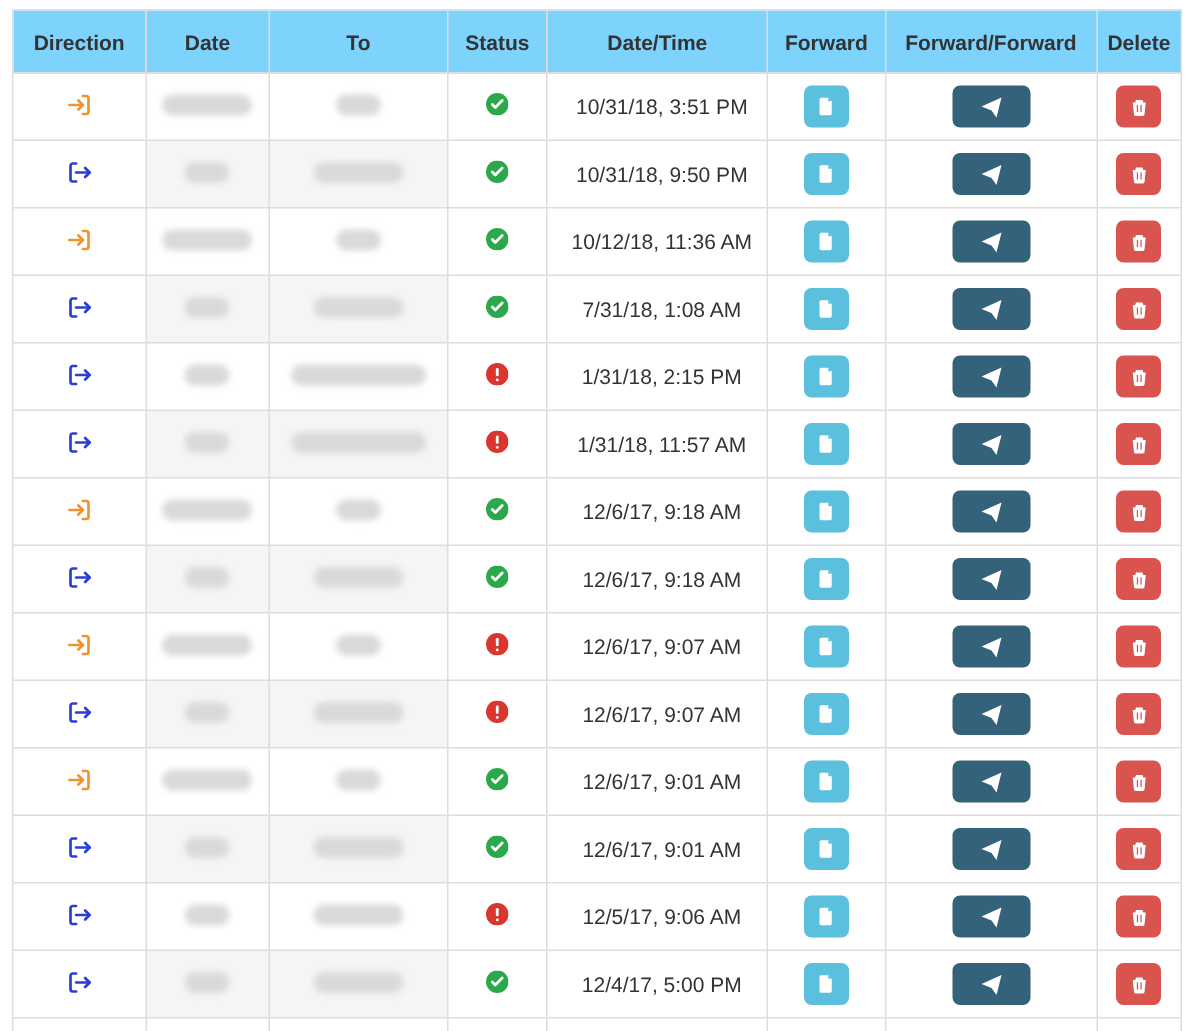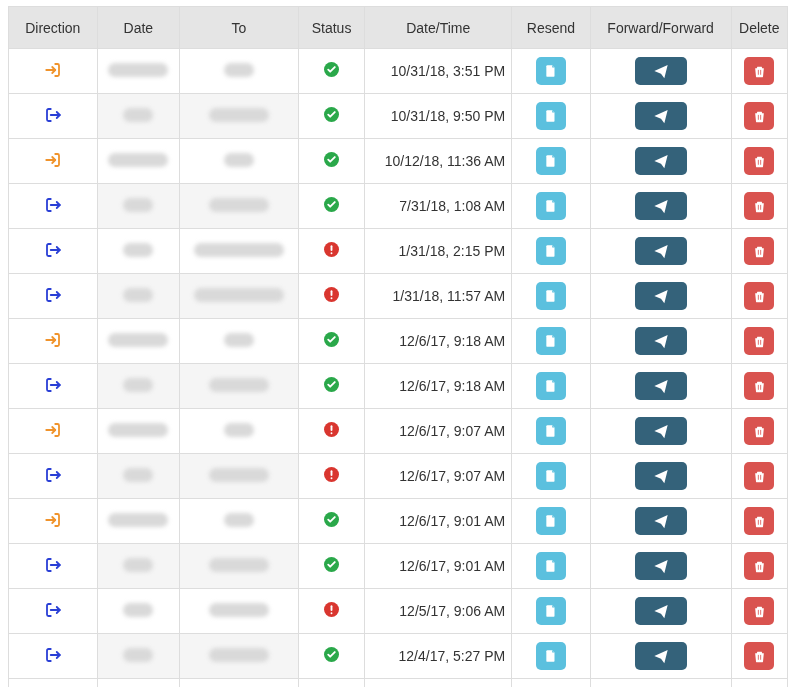--- a/index.html
+++ b/index.html
@@ -22,34 +22,34 @@
   }
   th, td {
     border: 1px solid #ddd;
     padding: 8px 6px;
     text-align: center;
     vertical-align: middle;
     height: 42px;
     font-size: 14px;
   }
   th {
-    font-weight: 400;
+    font-weight: 700;
     color: #333;
-    background: #e5e5e5;
+    background: #7dd3fc;
   }
   col.c-dir { width: 88px; }
   col.c-from { width: 82px; }
   col.c-to { width: 118px; }
   col.c-status { width: 66px; }
   col.c-date { width: 146px; }
   col.c-preview { width: 78px; }
   col.c-resend { width: 140px; }
   col.c-delete { width: 56px; }
 
-  td.date { text-align: right; padding-left: 12px; color:#333; }
+  td.date { text-align: center; padding-left: 12px; color:#333; }
 
   
   .blur {
     display:inline-block;
     height:14px;
     border-radius:7px;
     background:#d9d9d9;
     filter: blur(2px);
   }
   .blur.w1 { width: 30px; }
@@ -104,21 +104,21 @@
         <col class="c-resend">
         <col class="c-delete">
   </colgroup>
   <thead>
     <tr>
       <th>Direction</th>
       <th>Date</th>
       <th>To</th>
       <th>Status</th>
       <th>Date/Time</th>
-      <th>Resend</th>
+      <th>Forward</th>
       <th>Forward/Forward</th>
       <th>Delete</th>
     </tr>
   </thead>
   <tbody id="tbody">
         <tr>
           <td><span class="dir-icon dir-in">
               <svg viewBox="0 0 24 24" width="18" height="18" stroke-width="2.4" stroke-linecap="round" stroke-linejoin="round">
                 <path d="M15 4h3a2 2 0 0 1 2 2v12a2 2 0 0 1-2 2h-3"></path>
                 <path d="M3 12h12"></path>
@@ -677,21 +677,21 @@
               </svg>
             </span></td>
           <td class="from-cell"><span class="blur w1"></span></td>
           <td class="to-cell"><span class="blur w2"></span></td>
           <td><span class="status-icon ok">
               <svg viewBox="0 0 16 16" width="15" height="15">
                 <circle cx="8" cy="8" r="8"></circle>
                 <path d="M4.5 8.2l2.1 2.1L11.5 5.4" stroke-width="2" stroke-linecap="round" stroke-linejoin="round"></path>
               </svg>
             </span></td>
-          <td class="date">12/4/17, 5:27 PM</td>
+          <td class="date">12/4/17, 5:00 PM</td>
           <td><span class="btn btn-preview">
               <span>
                 <svg viewBox="0 0 24 24" width="14" height="16">
                   <path d="M6 2h8l4 4v14a2 2 0 0 1-2 2H6a2 2 0 0 1-2-2V4a2 2 0 0 1 2-2z"></path>
                   <path d="M14 2v4h4" fill="#5bc0de"></path>
                 </svg>
               </span>
             </span></td>
           <td><span class="btn btn-resend">
               <span>

